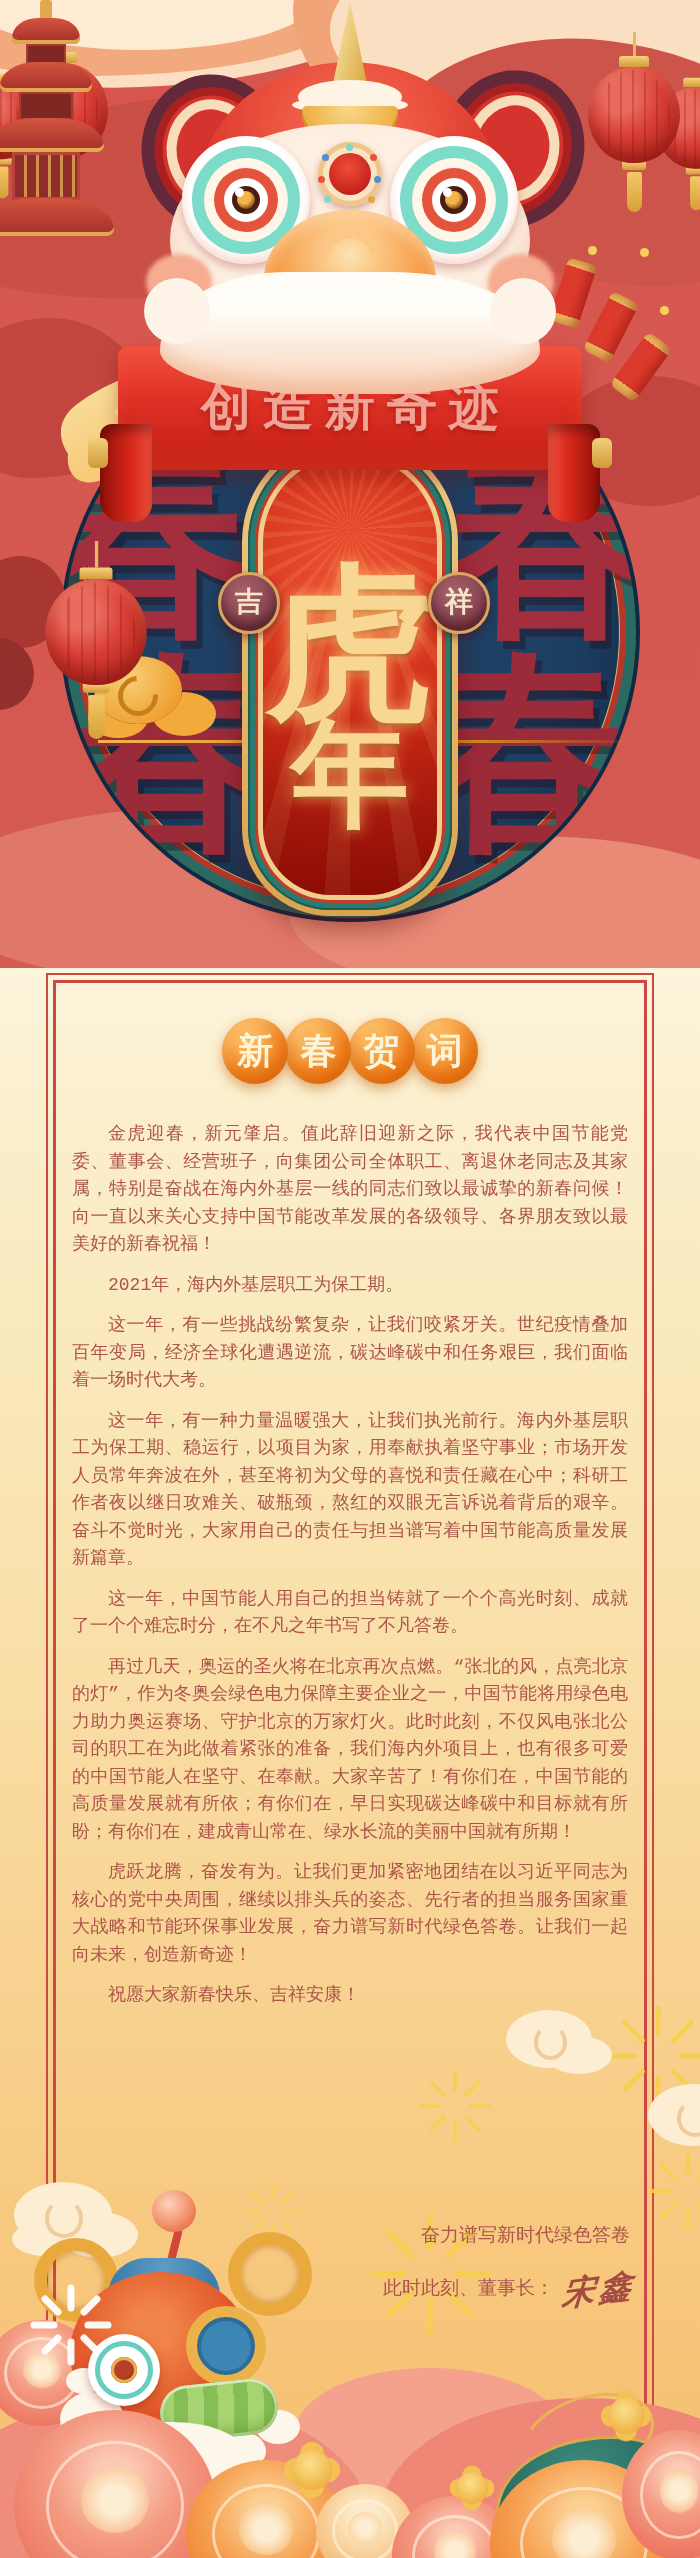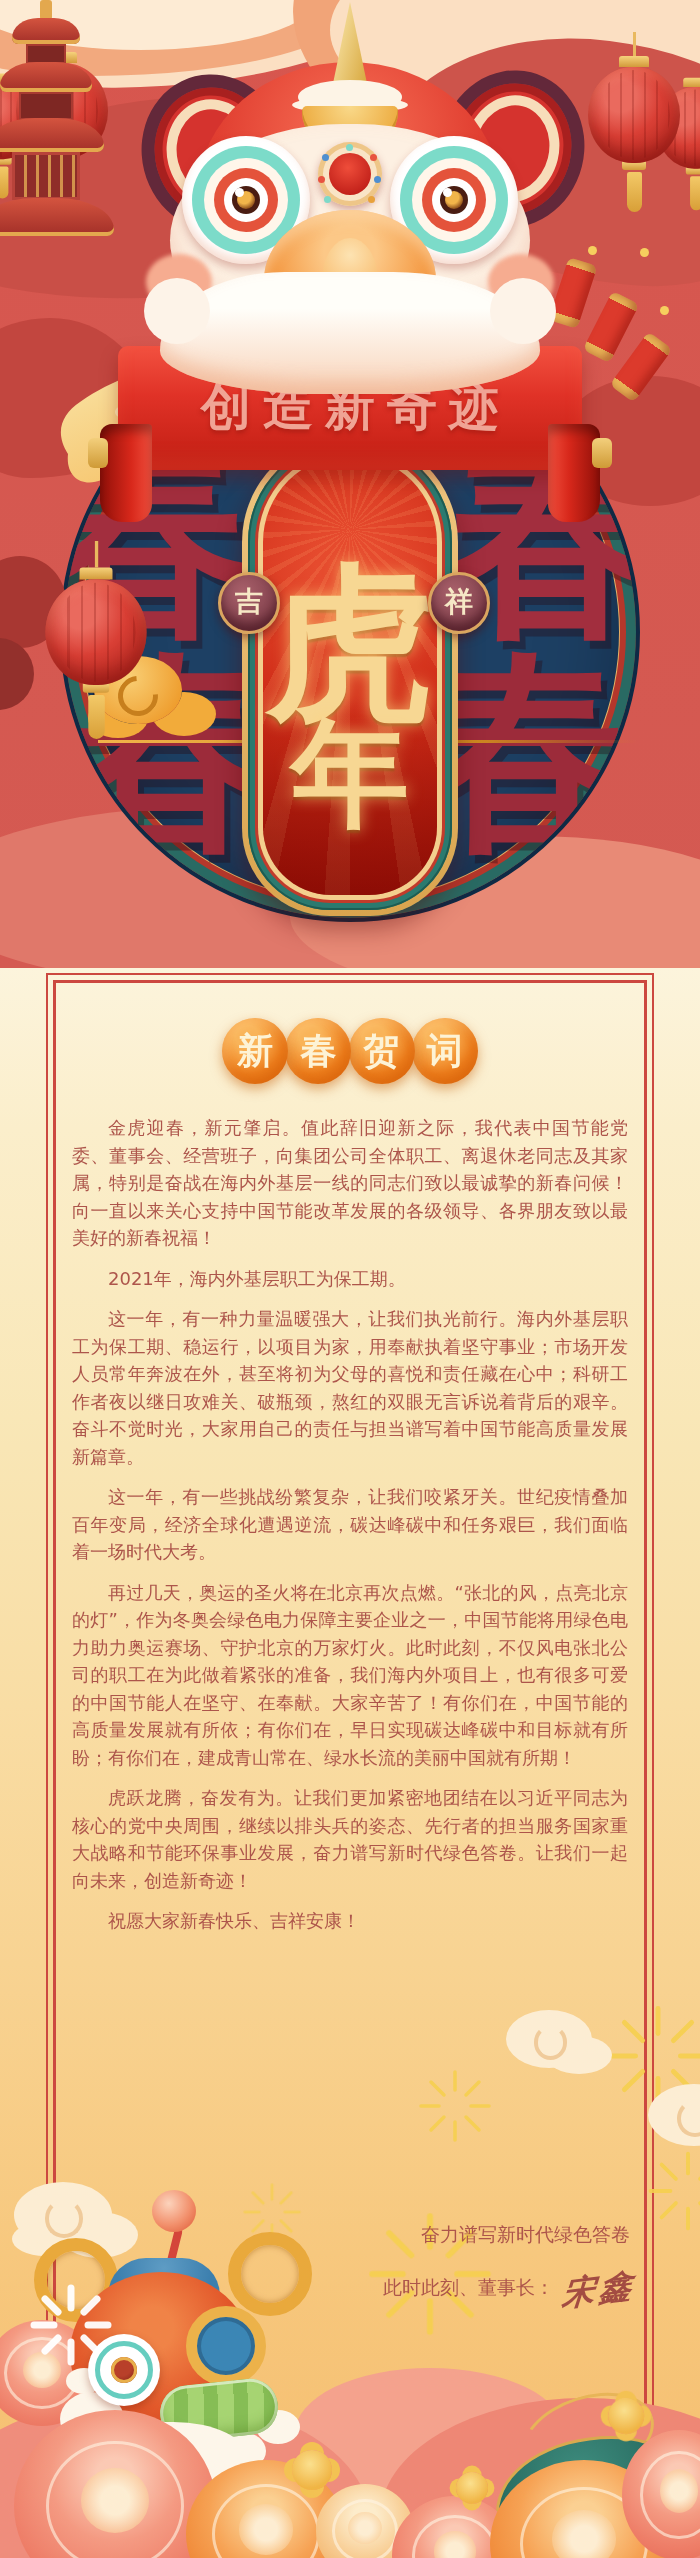--- a/index.html
+++ b/index.html
@@ -156,21 +156,21 @@
   .paper>*{position:absolute;}
   .pframe-o{left:46px;right:46px;top:5px;height:1596px;border:2px solid #cc4840;}
   .pframe-i{left:53px;right:53px;top:12px;height:1582px;border:3px solid #cc4840;}
   .title{left:0;width:700px;top:50px;text-align:center;}
   .tc{display:inline-block;position:relative;width:66px;height:66px;margin:0 -4px;border-radius:50%;
     background:radial-gradient(circle at 38% 28%,#f9b459 0 18%,#f0821f 60%,#e06c10 95%);
     box-shadow:0 5px 12px rgba(200,100,15,.5),inset -5px -9px 14px rgba(205,85,0,.4),inset 4px 6px 8px rgba(255,200,120,.5);
     color:#fdf3d6;font-size:36px;font-weight:bold;line-height:66px;vertical-align:top;}
   .tc1{z-index:4;} .tc2{z-index:3;} .tc3{z-index:2;} .tc4{z-index:1;}
   .letter{left:72px;right:72px;top:142px;font-size:18px;line-height:27.5px;color:#ad554b;text-align:justify;}
-  .letter p{margin:4px 0 13px;text-indent:2em;}
+  .letter p{margin:11px 0 13px;text-indent:2em;font-family:Liberation Mono, monospace;}
   .company{right:70px;top:1254px;font-size:19px;color:#ad554b;}
   .signer{right:64px;top:1300px;font-size:19px;color:#ad554b;}
   .sig{display:inline-block;font-size:33px;font-weight:bold;font-style:italic;color:#a34c42;
     transform:rotate(-7deg) skewX(-12deg);margin-left:8px;vertical-align:-7px;letter-spacing:4px;}
   .fw{left:0;top:1028px;width:700px;height:360px;}
 
   
   .scl{position:absolute;border-radius:50%;}
   .scl1{left:-70px;top:2396px;width:440px;height:250px;background:#ef8d7c;}
   .scl2{left:380px;top:2398px;width:410px;height:240px;background:#ee8775;}
@@ -409,22 +409,23 @@
           </g>
         <g transform="translate(272,216) scale(.8)" opacity=".8">
             <path d="M0,-34 L0,-16 M24,-24 L11,-11 M34,0 L16,0 M24,24 L11,11 M0,34 L0,16 M-24,24 L-11,11 M-34,0 L-16,0 M-24,-24 L-11,-11"></path>
           </g>
       </g>
     </svg>
 
     <div class="letter">
       <p>金虎迎春，新元肇启。值此辞旧迎新之际，我代表中国节能党委、董事会、经营班子，向集团公司全体职工、离退休老同志及其家属，特别是奋战在海内外基层一线的同志们致以最诚挚的新春问候！向一直以来关心支持中国节能改革发展的各级领导、各界朋友致以最美好的新春祝福！</p>
       <p>2021年，海内外基层职工为保工期。</p>
+      <p>这一年，有一些挑战纷繁复杂，让我们咬紧牙关。世纪疫情叠加百年变局，经济全球化遭遇逆流，碳达峰碳中和任务艰巨，我们面临着一场时代大考。</p>
       <p>这一年，有一种力量温暖强大，让我们执光前行。海内外基层职工为保工期、稳运行，以项目为家，用奉献执着坚守事业；市场开发人员常年奔波在外，甚至将初为父母的喜悦和责任藏在心中；科研工作者夜以继日攻难关、破瓶颈，熬红的双眼无言诉说着背后的艰辛。奋斗不觉时光，大家用自己的责任与担当谱写着中国节能高质量发展新篇章。</p>
-      <p>这一年，有一些挑战纷繁复杂，让我们咬紧牙关。世纪疫情叠加百年变局，经济全球化遭遇逆流，碳达峰碳中和任务艰巨，我们面临着一场时代大考。</p>
+      <p>这一年，中国节能人用自己的担当铸就了一个个高光时刻、成就了一个个难忘时分，在不凡之年书写了不凡答卷。</p>
       <p>再过几天，奥运的圣火将在北京再次点燃。“张北的风，点亮北京的灯”，作为冬奥会绿色电力保障主要企业之一，中国节能将用绿色电力助力奥运赛场、守护北京的万家灯火。此时此刻，不仅风电张北公司的职工在为此做着紧张的准备，我们海内外项目上，也有很多可爱的中国节能人在坚守、在奉献。大家辛苦了！有你们在，中国节能的高质量发展就有所依；有你们在，早日实现碳达峰碳中和目标就有所盼；有你们在，建成青山常在、绿水长流的美丽中国就有所期！</p>
       <p>虎跃龙腾，奋发有为。让我们更加紧密地团结在以习近平同志为核心的党中央周围，继续以排头兵的姿态、先行者的担当服务国家重大战略和节能环保事业发展，奋力谱写新时代绿色答卷。让我们一起向未来，创造新奇迹！</p>
       <p>祝愿大家新春快乐、吉祥安康！</p>
     </div>
 
     <div class="company">奋力谱写新时代绿色答卷</div>
     <div class="signer">
       <span>此时此刻、董事长：</span><span class="sig">宋鑫</span>
     </div>
   </div>

